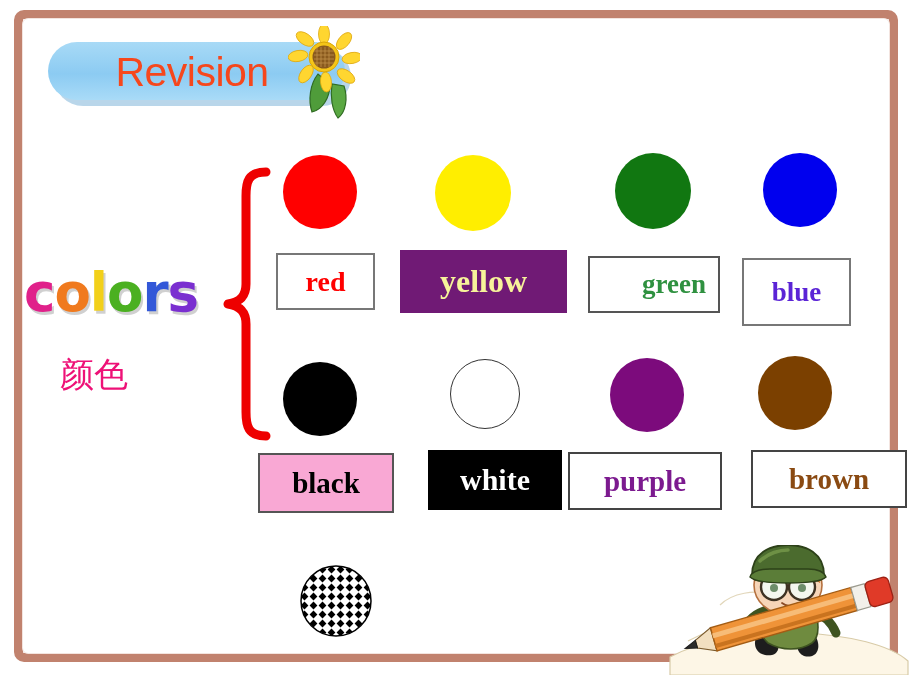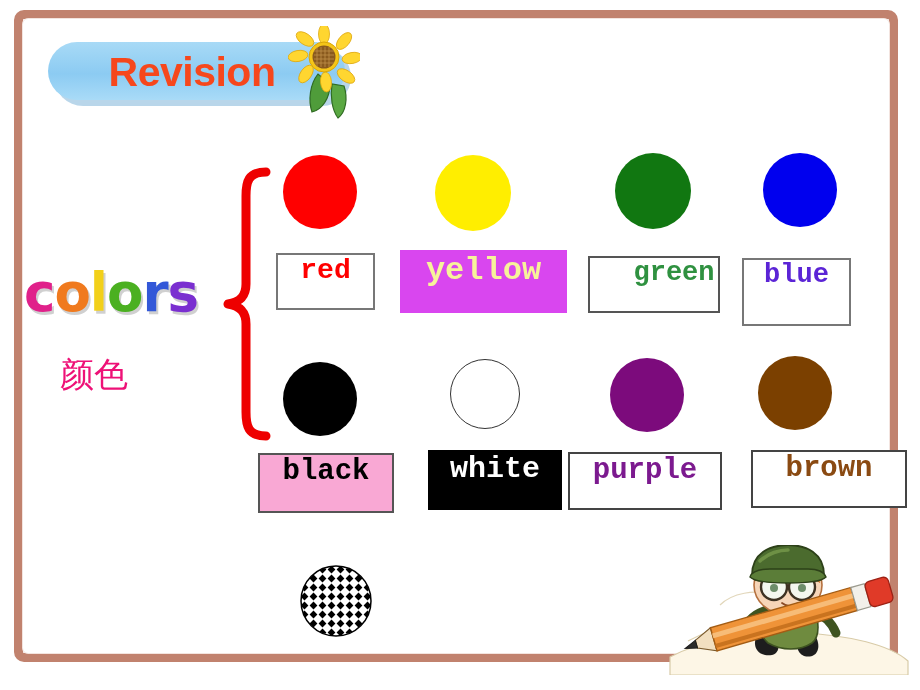--- a/index.html
+++ b/index.html
@@ -61,21 +61,21 @@
   }
   #pill-title {
     position: absolute;
     left: 62px;
     top: 48px;
     width: 260px;
     height: 48px;
     line-height: 48px;
     text-align: center;
     font-size: 41px;
-    font-weight: bold;
+    font-weight: normal;
     color: #f6471c;
     letter-spacing: -0.5px;
     white-space: nowrap;
   }
 
   
   #sunflower { position: absolute; left: 288px; top: 26px; width: 72px; height: 96px; }
 
   
   #heading {
@@ -119,23 +119,23 @@
   .dot {
     position: absolute;
     border-radius: 50%;
   }
 
   
   .wbox {
     position: absolute;
     box-sizing: border-box;
     display: flex;
-    align-items: flex-start;
+    align-items: center;
     justify-content: center;
-    font-family: Liberation Mono, monospace;
+    font-family: Liberation Serif, serif;
     font-weight: bold;
     white-space: nowrap;
   }
 
   
   #checker { position: absolute; left: 300px; top: 565px; width: 72px; height: 72px; }
 
   
   #kid { position: absolute; left: 660px; top: 545px; width: 250px; height: 130px; }
 </style>
@@ -179,21 +179,21 @@
   <svg id="brace" viewBox="0 0 52 276">
     <path d="M44 6 C26 6 24 16 24 30 L24 118 C24 130 18 136 6 138 C18 140 24 146 24 158 L24 246 C24 260 26 270 44 270" fill="none" stroke="#ee0000" stroke-width="9" stroke-linecap="round" stroke-linejoin="round"></path>
   </svg>
 
   <div id="swatch-layer">
       <div class="dot" style="left: 283px; top: 155px; width: 74px; height: 74px; background: rgb(255, 0, 0);"></div>
       <div class="wbox" style="left: 276px; top: 253px; width: 99px; height: 57px; font-size: 28px; background: rgb(255, 255, 255); color: rgb(255, 0, 0); border: 2px solid rgb(119, 119, 119);">
         <span>red</span>
       </div>
       <div class="dot" style="left: 435px; top: 155px; width: 76px; height: 76px; background: rgb(255, 238, 0);"></div>
-      <div class="wbox" style="left: 400px; top: 250px; width: 167px; height: 63px; font-size: 32px; background: #d946ef; color: rgb(247, 243, 154); border: 2px solid transparent;">
+      <div class="wbox" style="left: 400px; top: 250px; width: 167px; height: 63px; font-size: 32px; background: #701a75; color: rgb(247, 243, 154); border: 2px solid transparent;">
         <span>yellow</span>
       </div>
       <div class="dot" style="left: 615px; top: 153px; width: 76px; height: 76px; background: rgb(17, 119, 17);"></div>
       <div class="wbox" style="left: 588px; top: 256px; width: 132px; height: 57px; font-size: 27px; background: rgb(255, 255, 255); color: rgb(47, 145, 64); border: 2px solid rgb(85, 85, 85); padding-left: 40px;">
         <span>green</span>
       </div>
       <div class="dot" style="left: 763px; top: 153px; width: 74px; height: 74px; background: rgb(0, 0, 238);"></div>
       <div class="wbox" style="left: 711px; top: 258px; width: 109px; height: 68px; font-size: 27px; background: rgb(255, 255, 255); color: rgb(91, 36, 214); border: 2px solid rgb(119, 119, 119); margin-left: 31px;">
         <span>blue</span>
       </div>

